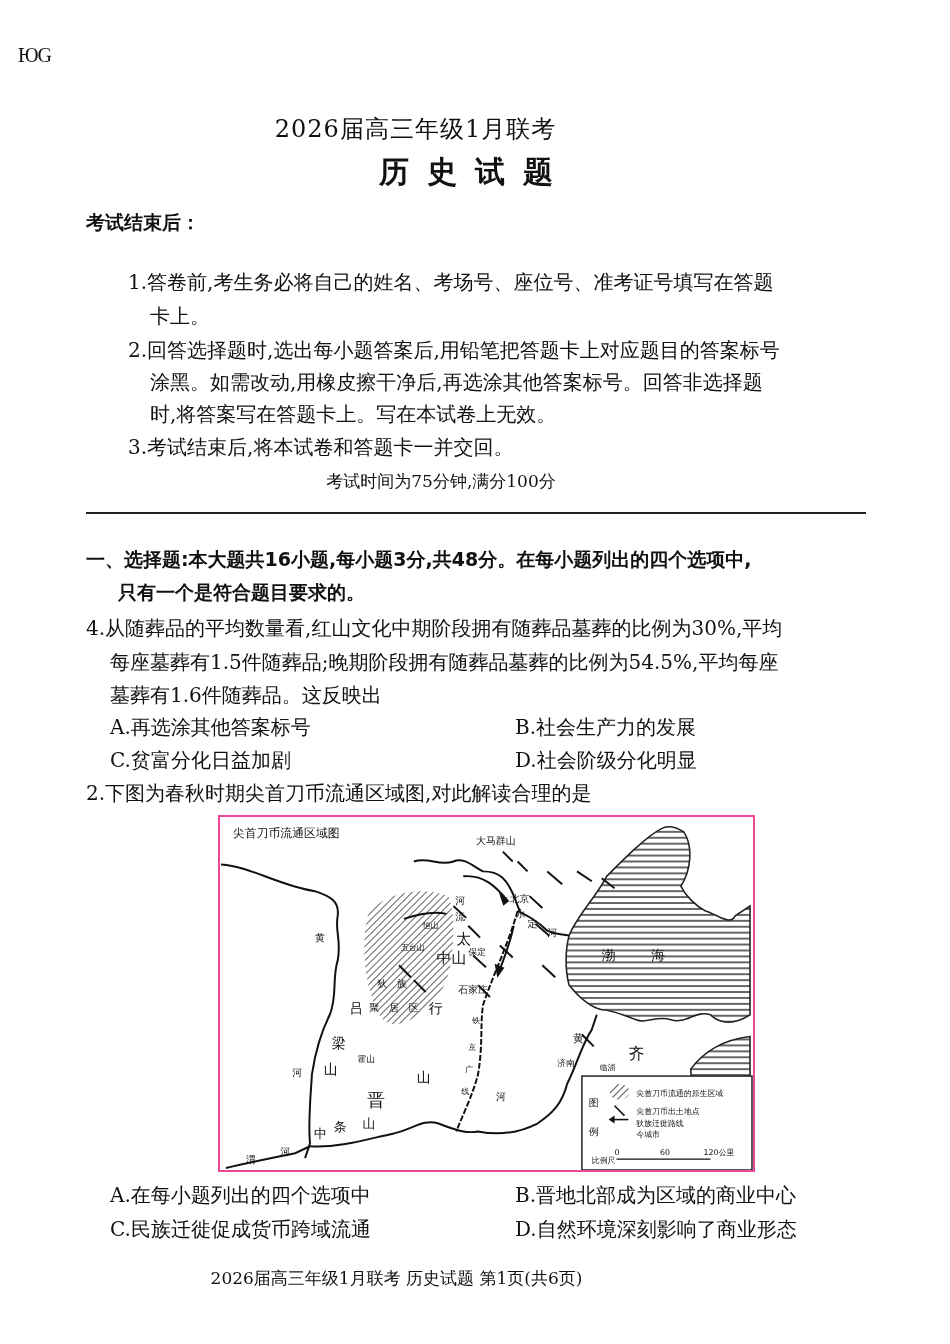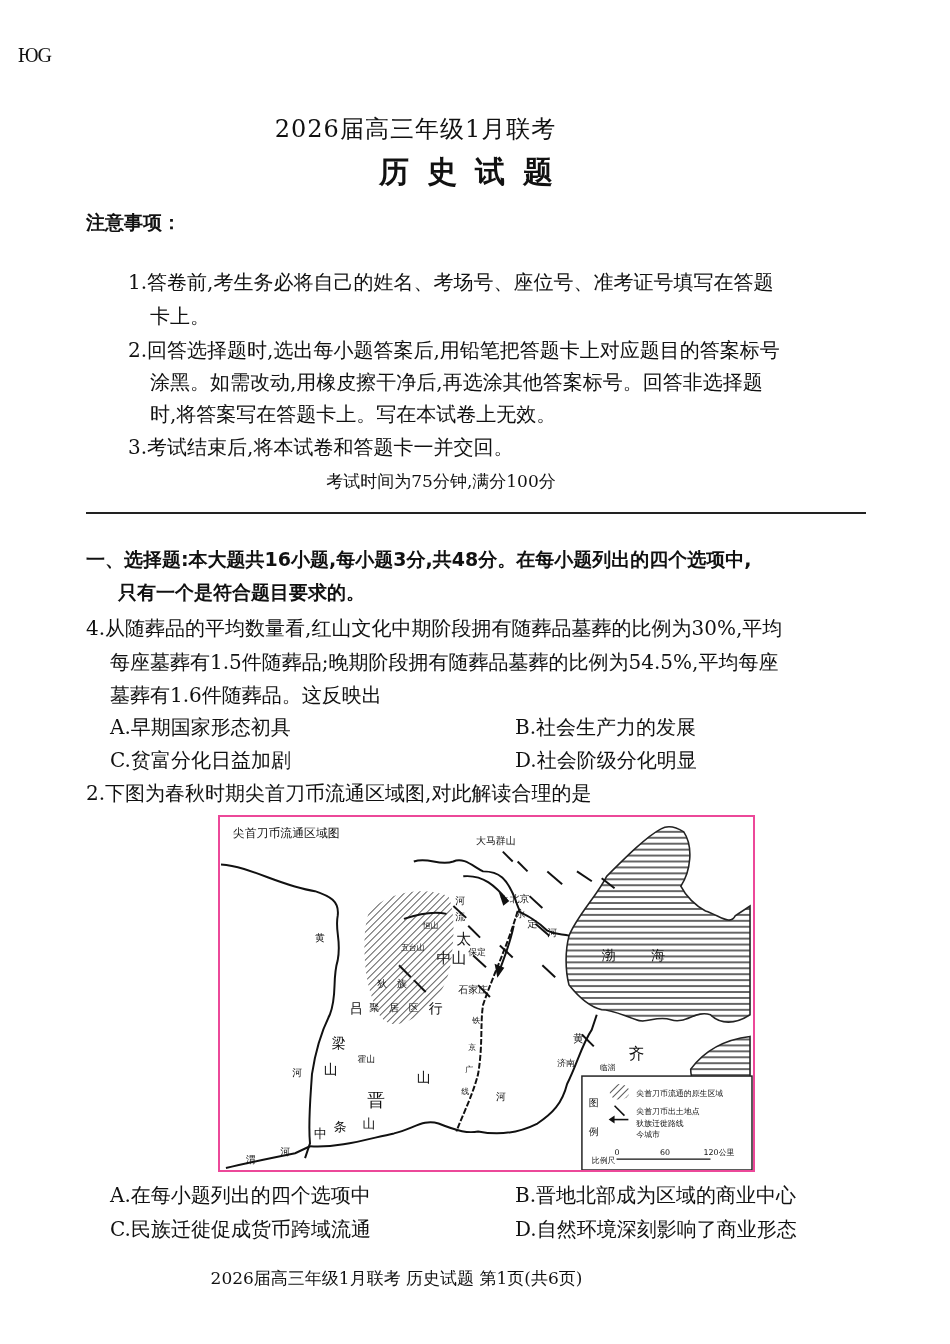--- a/index.html
+++ b/index.html
@@ -49,38 +49,38 @@
   .map-box svg { width: 100%; height: 100%; display: block; }
   .map-text { font-family: "DejaVu Sans", sans-serif; fill: #111; }
 </style>
 </head>
 <body>
 
 <div class="abs logo">ЮG</div>
 <div class="abs subtitle">2026届高三年级1月联考</div>
 <div class="abs main-title">历史试题</div>
 
-<div class="abs notice-head">注意事项：</div>
+<div class="abs notice-head">考试结束后：</div>
 <div class="abs body-line" style="left:128px;top:272px;">1.答卷前,考生务必将自己的姓名、考场号、座位号、准考证号填写在答题</div>
 <div class="abs body-line" style="left:150px;top:306px;">卡上。</div>
 <div class="abs body-line" style="left:128px;top:340px;">2.回答选择题时,选出每小题答案后,用铅笔把答题卡上对应题目的答案标号</div>
 <div class="abs body-line" style="left:150px;top:372px;">涂黑。如需改动,用橡皮擦干净后,再选涂其他答案标号。回答非选择题</div>
 <div class="abs body-line" style="left:150px;top:404px;">时,将答案写在答题卡上。写在本试卷上无效。</div>
 <div class="abs body-line" style="left:128px;top:437px;">3.考试结束后,将本试卷和答题卡一并交回。</div>
 <div class="abs exam-info">考试时间为75分钟,满分100分</div>
 
 <div class="abs rule"></div>
 
 <div class="abs body-line bold" style="left:86px;top:549px;font-size:19px;">一、选择题:本大题共16小题,每小题3分,共48分。在每小题列出的四个选项中,</div>
 <div class="abs body-line bold" style="left:118px;top:582px;font-size:19px;text-align:center;">只有一个是符合题目要求的。</div>
 
 <div class="abs body-line" style="left:86px;top:618px;">4.从随葬品的平均数量看,红山文化中期阶段拥有随葬品墓葬的比例为30%,平均</div>
 <div class="abs body-line" style="left:110px;top:652px;">每座墓葬有1.5件随葬品;晚期阶段拥有随葬品墓葬的比例为54.5%,平均每座</div>
 <div class="abs body-line" style="left:110px;top:685px;">墓葬有1.6件随葬品。这反映出</div>
-<div class="abs body-line" style="left:110px;top:717px;">A.早期国家形态初具</div>
+<div class="abs body-line" style="left:110px;top:717px;">A.再选涂其他答案标号</div>
 <div class="abs body-line" style="left:515px;top:717px;">B.社会生产力的发展</div>
 <div class="abs body-line" style="left:110px;top:750px;">C.贫富分化日益加剧</div>
 <div class="abs body-line" style="left:515px;top:750px;">D.社会阶级分化明显</div>
 
 <div class="abs body-line" style="left:86px;top:783px;">2.下图为春秋时期尖首刀币流通区域图,对此解读合理的是</div>
 
 <div class="abs map-box">
   <svg viewBox="0 0 537 357" xmlns="http://www.w3.org/2000/svg">
     <defs>
       <pattern id="diag" patternUnits="userSpaceOnUse" width="5" height="5" patternTransform="rotate(45)">

